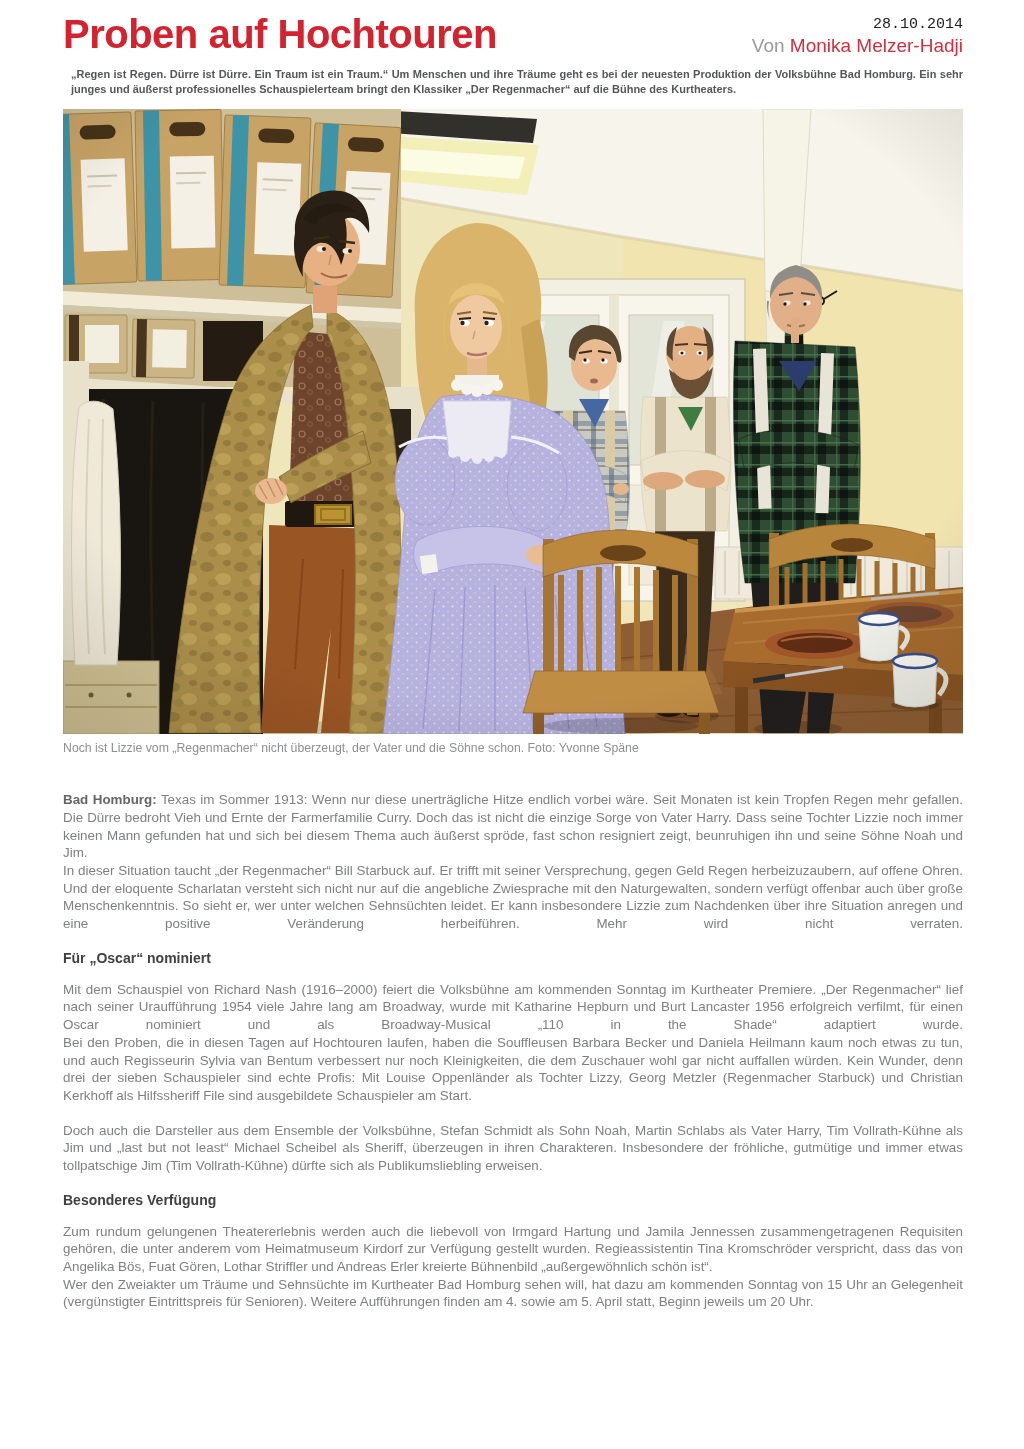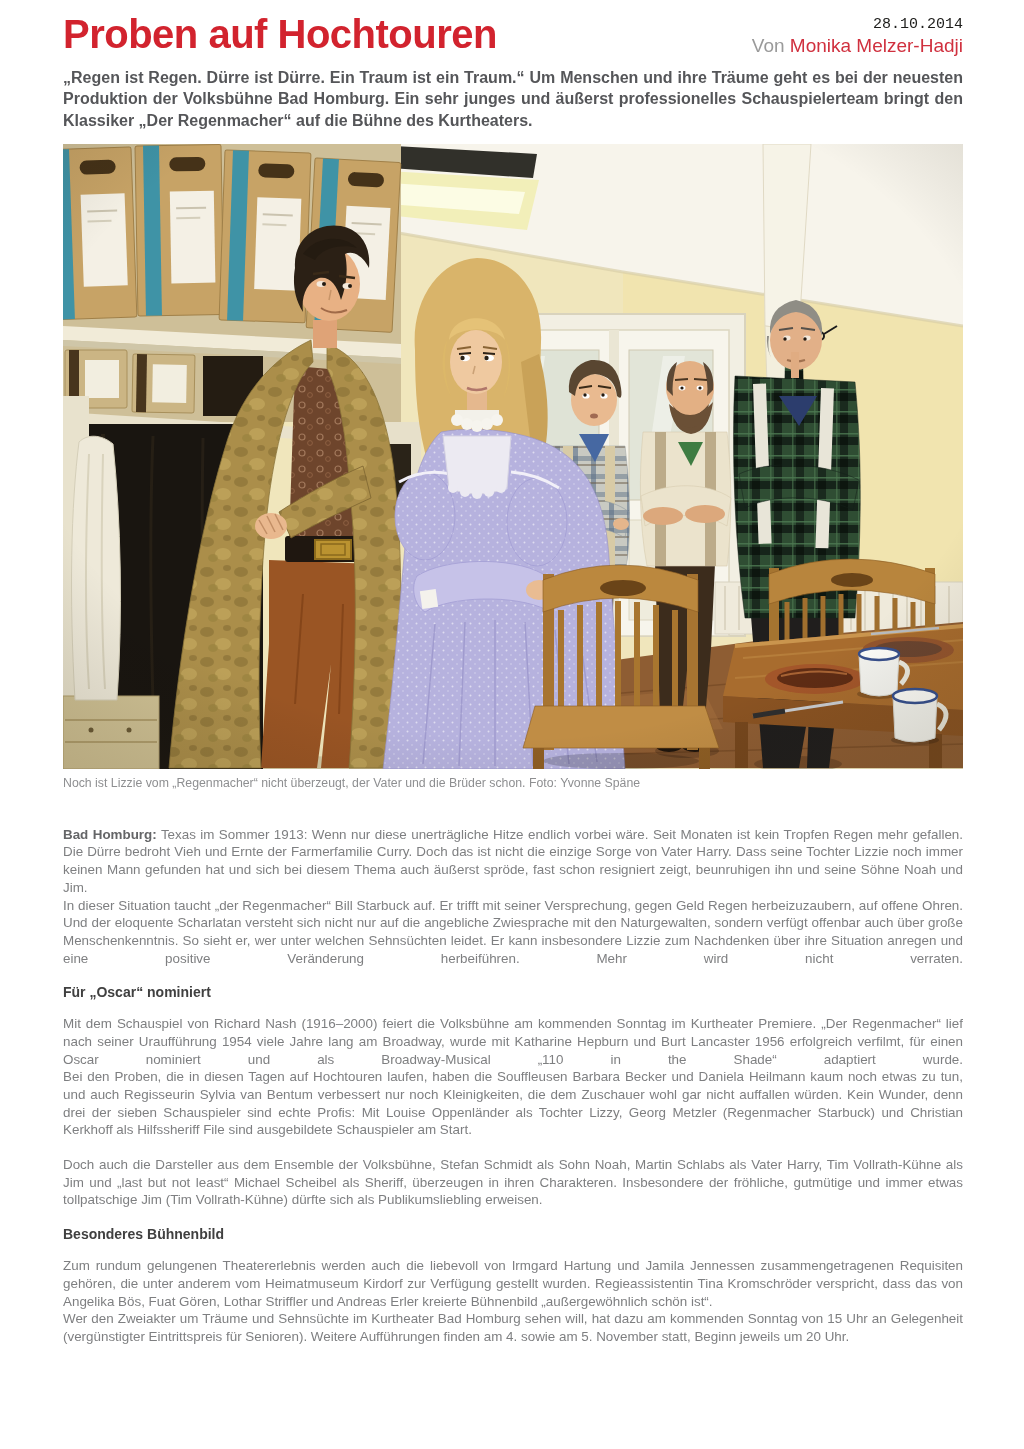--- a/index.html
+++ b/index.html
@@ -6,21 +6,21 @@
   body{width:1024px;min-height:1449px;font-family:"Liberation Sans",sans-serif;}
   .page{padding:14px 61px 40px 63px;}
 
   .header-row{display:flex;justify-content:space-between;align-items:flex-start;}
   .title{margin:0;font-size:40px;line-height:1.0;font-weight:bold;color:#d2232e;letter-spacing:-0.5px;}
   .meta{text-align:right;padding-top:2px;white-space:nowrap;}
   .date{font-family:Liberation Mono, monospace;font-size:15px;color:#1d1d1b;}
   .byline{font-size:19px;color:#9a9a9a;margin-top:2px;}
   .byline .author{color:#d0303e;}
 
-  .lead{margin:10px 0 0 0;font-size:16px;font-weight:bold;color:#555659;line-height:1.33;text-align:justify;}
+  .lead{margin:10px 0 0 8px;font-size:11px;font-weight:bold;color:#555659;line-height:1.33;text-align:justify;}
 
   figure{margin:13px 0 36px 0;}
   .photo{width:900px;height:625px;display:block;background:#efe6c0;}
   figcaption{margin-top:7px;font-size:12.3px;color:#8e8f91;}
 
   .body-text p{margin:0;font-size:13.4px;line-height:1.32;color:#7e7f81;text-align:justify;}
   .pgroup{margin:0 0 17px 0;}
   .justify-last{text-align-last:justify;}
   h2.sub{margin:0 0 15px 0;font-size:14px;font-weight:bold;color:#404040;}
   .lead-in{color:#646567;}
@@ -392,41 +392,41 @@
             <line x1="593" y1="461" x2="593" y2="562"></line>
           <line x1="612" y1="466" x2="612" y2="562"></line>
         </g>
         <polygon points="472,562 642,562 656,604 460,604" fill="#c08d45" stroke="#8a5a22" stroke-width=".6"></polygon>
         <rect x="470" y="604" width="11" height="21" fill="#8e5e24"></rect>
         <rect x="636" y="604" width="11" height="21" fill="#8e5e24"></rect>
       </g>
 
       <rect x="0" y="0" width="900" height="625" fill="url(#vig)"></rect>
     </svg>
-    <figcaption>Noch ist Lizzie vom „Regenmacher“ nicht überzeugt, der Vater und die Brüder schon. Foto: Yvonne Späne</figcaption>
+    <figcaption>Noch ist Lizzie vom „Regenmacher“ nicht überzeugt, der Vater und die Söhne schon. Foto: Yvonne Späne</figcaption>
   </figure>
 
   <div class="body-text">
     <div class="pgroup">
       <p><strong class="lead-in">Bad Homburg:</strong> <span>Texas im Sommer 1913: Wenn nur diese unerträgliche Hitze endlich vorbei wäre. Seit Monaten ist kein Tropfen Regen mehr gefallen. Die Dürre bedroht Vieh und Ernte der Farmerfamilie Curry. Doch das ist nicht die einzige Sorge von Vater Harry. Dass seine Tochter Lizzie noch immer keinen Mann gefunden hat und sich bei diesem Thema auch äußerst spröde, fast schon resigniert zeigt, beunruhigen ihn und seine Söhne Noah und Jim.</span></p>
       <p class="justify-last">In dieser Situation taucht „der Regenmacher“ Bill Starbuck auf. Er trifft mit seiner Versprechung, gegen Geld Regen herbeizuzaubern, auf offene Ohren. Und der eloquente Scharlatan versteht sich nicht nur auf die angebliche Zwiesprache mit den Naturgewalten, sondern verfügt offenbar auch über große Menschenkenntnis. So sieht er, wer unter welchen Sehnsüchten leidet. Er kann insbesondere Lizzie zum Nachdenken über ihre Situation anregen und eine positive Veränderung herbeiführen. Mehr wird nicht verraten.</p>
     </div>
 
     <h2 class="sub">Für „Oscar“ nominiert</h2>
 
     <div class="pgroup">
       <p class="justify-last">Mit dem Schauspiel von Richard Nash (1916–2000) feiert die Volksbühne am kommenden Sonntag im Kurtheater Premiere. „Der Regenmacher“ lief nach seiner Uraufführung 1954 viele Jahre lang am Broadway, wurde mit Katharine Hepburn und Burt Lancaster 1956 erfolgreich verfilmt, für einen Oscar nominiert und als Broadway-Musical „110 in the Shade“ adaptiert wurde.</p>
       <p>Bei den Proben, die in diesen Tagen auf Hochtouren laufen, haben die Souffleusen Barbara Becker und Daniela Heilmann kaum noch etwas zu tun, und auch Regisseurin Sylvia van Bentum verbessert nur noch Kleinigkeiten, die dem Zuschauer wohl gar nicht auffallen würden. Kein Wunder, denn drei der sieben Schauspieler sind echte Profis: Mit Louise Oppenländer als Tochter Lizzy, Georg Metzler (Regenmacher Starbuck) und Christian Kerkhoff als Hilfssheriff File sind ausgebildete Schauspieler am Start.</p>
     </div>
 
     <div class="pgroup">
       <p>Doch auch die Darsteller aus dem Ensemble der Volksbühne, Stefan Schmidt als Sohn Noah, Martin Schlabs als Vater Harry, Tim Vollrath-Kühne als Jim und „last but not least“ Michael Scheibel als Sheriff, überzeugen in ihren Charakteren. Insbesondere der fröhliche, gutmütige und immer etwas tollpatschige Jim (Tim Vollrath-Kühne) dürfte sich als Publikumsliebling erweisen.</p>
     </div>
 
-    <h2 class="sub">Besonderes Bühnenbild</h2>
+    <h2 class="sub">Besonderes Verfügung</h2>
 
     <div class="pgroup">
       <p>Zum rundum gelungenen Theatererlebnis werden auch die liebevoll von Irmgard Hartung und Jamila Jennessen zusammengetragenen Requisiten gehören, die unter anderem vom Heimatmuseum Kirdorf zur Verfügung gestellt wurden. Regieassistentin Tina Kromschröder verspricht, dass das von Angelika Bös, Fuat Gören, Lothar Striffler und Andreas Erler kreierte Bühnenbild „außergewöhnlich schön ist“.</p>
-      <p>Wer den Zweiakter um Träume und Sehnsüchte im Kurtheater Bad Homburg sehen will, hat dazu am kommenden Sonntag von 15 Uhr an Gelegenheit (vergünstigter Eintrittspreis für Senioren). Weitere Aufführungen finden am 4. sowie am 5. November statt, Beginn jeweils um 20 Uhr.</p>
+      <p>Wer den Zweiakter um Träume und Sehnsüchte im Kurtheater Bad Homburg sehen will, hat dazu am kommenden Sonntag von 15 Uhr an Gelegenheit (vergünstigter Eintrittspreis für Senioren). Weitere Aufführungen finden am 4. sowie am 5. April statt, Beginn jeweils um 20 Uhr.</p>
     </div>
   </div>
 
 </div>
 
 </body></html>

